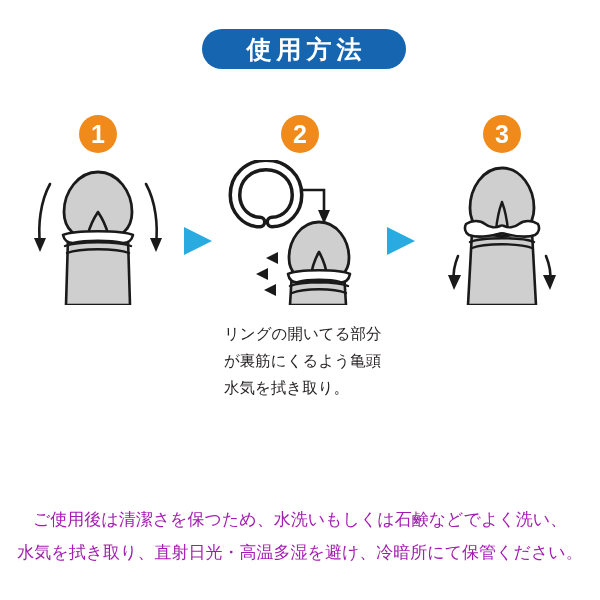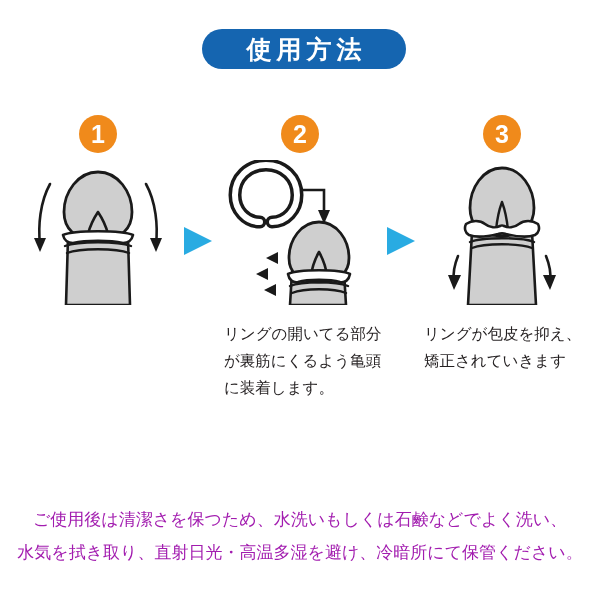--- a/index.html
+++ b/index.html
@@ -208,21 +208,19 @@
         <path d="M36 96 C32 106 31 114 32 120" fill="none" stroke="#1a1a1a" stroke-width="2.6" stroke-linecap="round"></path>
         <path d="M32 130 L26 115 L39 115 Z" fill="#1a1a1a"></path>
         <path d="M124 96 C128 106 129 114 128 120" fill="none" stroke="#1a1a1a" stroke-width="2.6" stroke-linecap="round"></path>
         <path d="M128 130 L121 115 L134 115 Z" fill="#1a1a1a"></path>
       </g>
     </svg>
   </div>
 
   <div class="caption" id="caption-2">リングの開いてる部分
 が裏筋にくるよう亀頭
-に装着します。</div>
-  <div class="caption" id="caption-3">リングが包皮を抑え、
-矯正されていきます</div>
+水気を拭き取り。</div>
 
 
   <div id="storage-text">ご使用後は清潔さを保つため、水洗いもしくは石鹸などでよく洗い、
 水気を拭き取り、直射日光・高温多湿を避け、冷暗所にて保管ください。</div>
 
 </div>
 
 </body></html>

